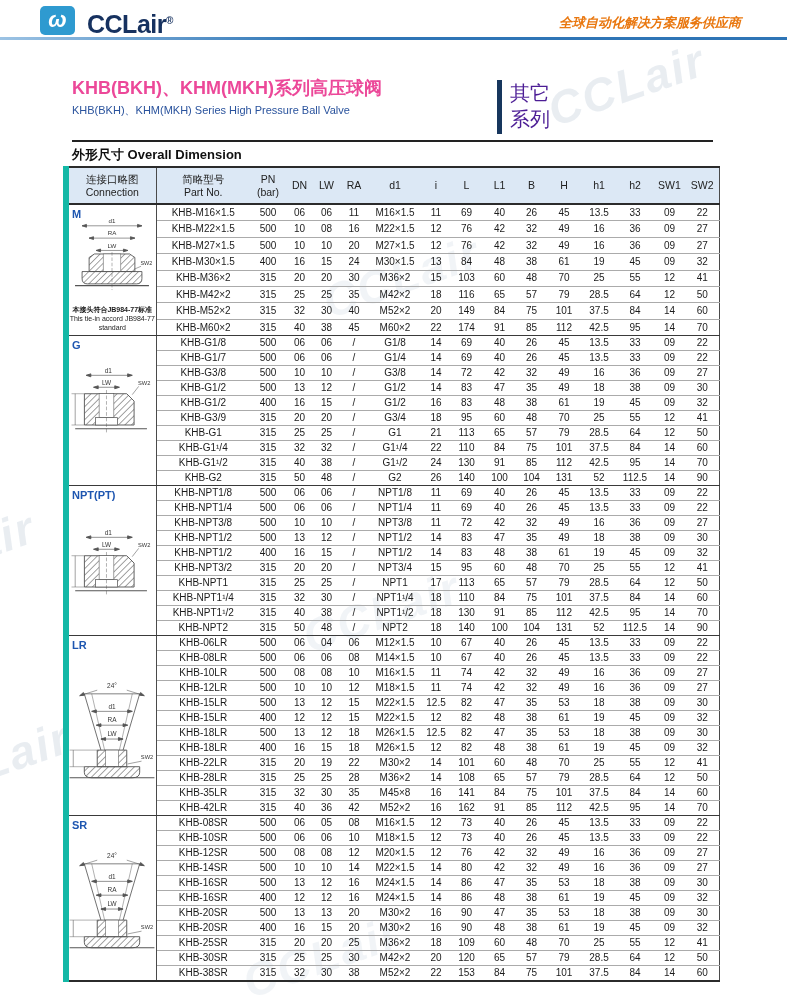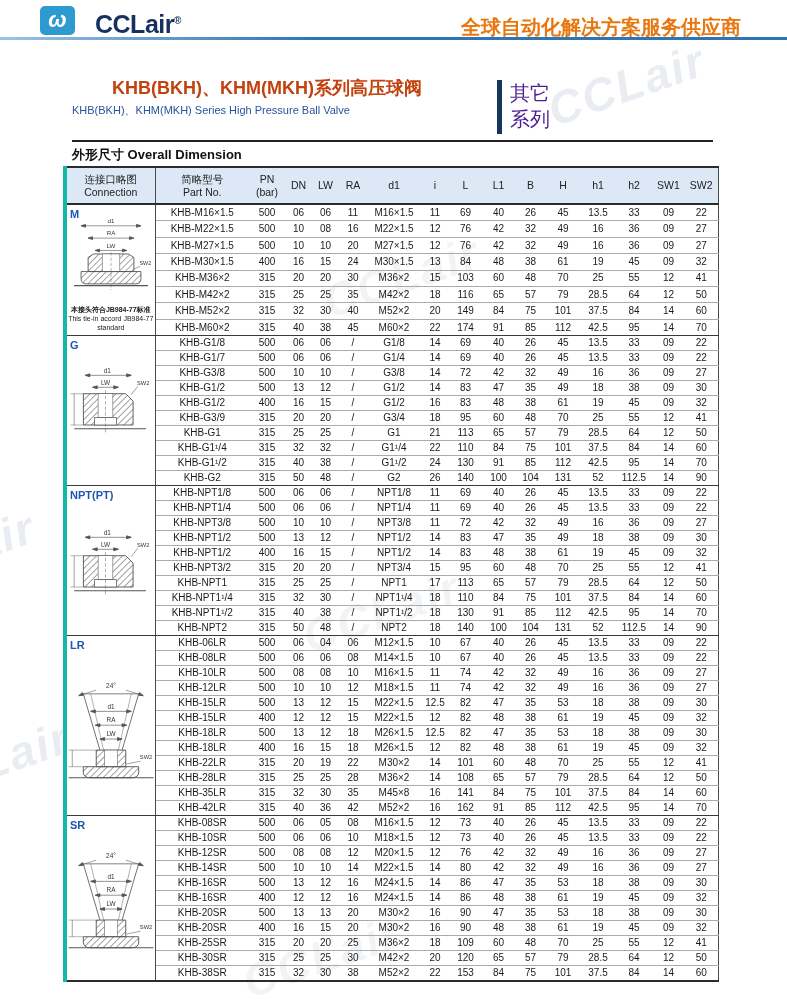--- a/index.html
+++ b/index.html
@@ -7,38 +7,38 @@
   #page{position:relative;width:787px;height:1007px;margin:0 auto;background:#fff;
         font-family:"Liberation Sans",sans-serif;overflow:hidden;}
   
   .wm{position:absolute;z-index:0;font-weight:bold;font-style:italic;font-size:46px;
       color:#b7c5d4;opacity:.30;transform:rotate(-19deg);pointer-events:none;letter-spacing:2px;}
   
   #topbar{position:absolute;left:0;top:0;width:787px;height:40px;z-index:2;}
   #logo{position:absolute;left:40px;top:6px;display:flex;align-items:flex-start;}
   #logo-mark{width:35px;height:29px;background:#2e9ad0;border-radius:5px;color:#fff;
              font-size:22px;font-style:italic;font-weight:bold;text-align:center;line-height:27px;}
-  #logo-text{font-size:25px;font-weight:bold;color:#16315f;letter-spacing:-.5px;margin-left:20px;line-height:29px;}
+  #logo-text{font-size:25px;font-weight:bold;color:#16315f;letter-spacing:-.5px;margin-left:12px;line-height:29px;}
   #logo-reg{font-size:10px;color:#16315f;vertical-align:9px;}
-  #tagline{position:absolute;right:46px;top:14px;font-size:20px;font-weight:bold;color:#e9770f;}
+  #tagline{position:absolute;right:46px;top:14px;font-size:13px;font-weight:bold;color:#e9770f;font-style:italic;}
   #toprule{position:absolute;left:0;top:37px;width:787px;height:3px;
            background:linear-gradient(90deg,#9cc3e4,#2e75b6 40%,#2e75b6);}
   
   #titleblock{position:absolute;left:0;top:0;width:787px;z-index:2;}
-  #title-cn{position:absolute;left:72px;top:76px;font-size:18px;font-weight:bold;color:#c2410c;margin-left:40px;}
+  #title-cn{position:absolute;left:72px;top:76px;font-size:18px;font-weight:bold;color:#ec4899;}
   #title-en{position:absolute;left:72px;top:103px;font-size:11px;color:#2a539d;}
   #side{position:absolute;left:497px;top:80px;display:flex;}
   #side-bar{width:5px;height:54px;background:#17365d;margin-right:8px;}
   #side-text{font-family:"Liberation Serif",serif;font-size:20px;color:#4c1d95;line-height:26px;}
   #title-rule{position:absolute;left:72px;top:140px;width:641px;height:2px;background:#222;}
   #section-title{position:absolute;left:72px;top:146px;font-size:13px;font-weight:bold;color:#101010;}
   
   #tablewrap{position:absolute;left:63px;top:166px;z-index:1;}
   table{border-collapse:collapse;table-layout:fixed;width:653px;
-        border-left:4px solid #14b8a6;border-right:1px solid #4a4a4a;border-bottom:2px solid #2b2b2b;}
+        border-left:6px solid #14b8a6;border-right:1px solid #4a4a4a;border-bottom:2px solid #2b2b2b;}
   thead th{background:#dce8f5;border-top:2px solid #2b2b2b;border-bottom:2px solid #2b2b2b;
            font-size:10.5px;font-weight:normal;color:#222;height:37px;padding:0;text-align:center;}
   thead th span{display:block;line-height:13px;}
   thead th.conn-h{border-right:1px solid #4a4a4a;}
   tbody td{border-bottom:1px solid #ababab;font-size:10px;text-align:center;height:14.7px;
            padding:0;color:#1b1b1b;white-space:nowrap;overflow:hidden;line-height:14px;}
   tbody tr.sec-end td{border-bottom:1.5px solid #3a3a3a;}
   td.conn-td{border-right:1px solid #4a4a4a;border-bottom:1.5px solid #3a3a3a;
              vertical-align:top;background:transparent;}
   

